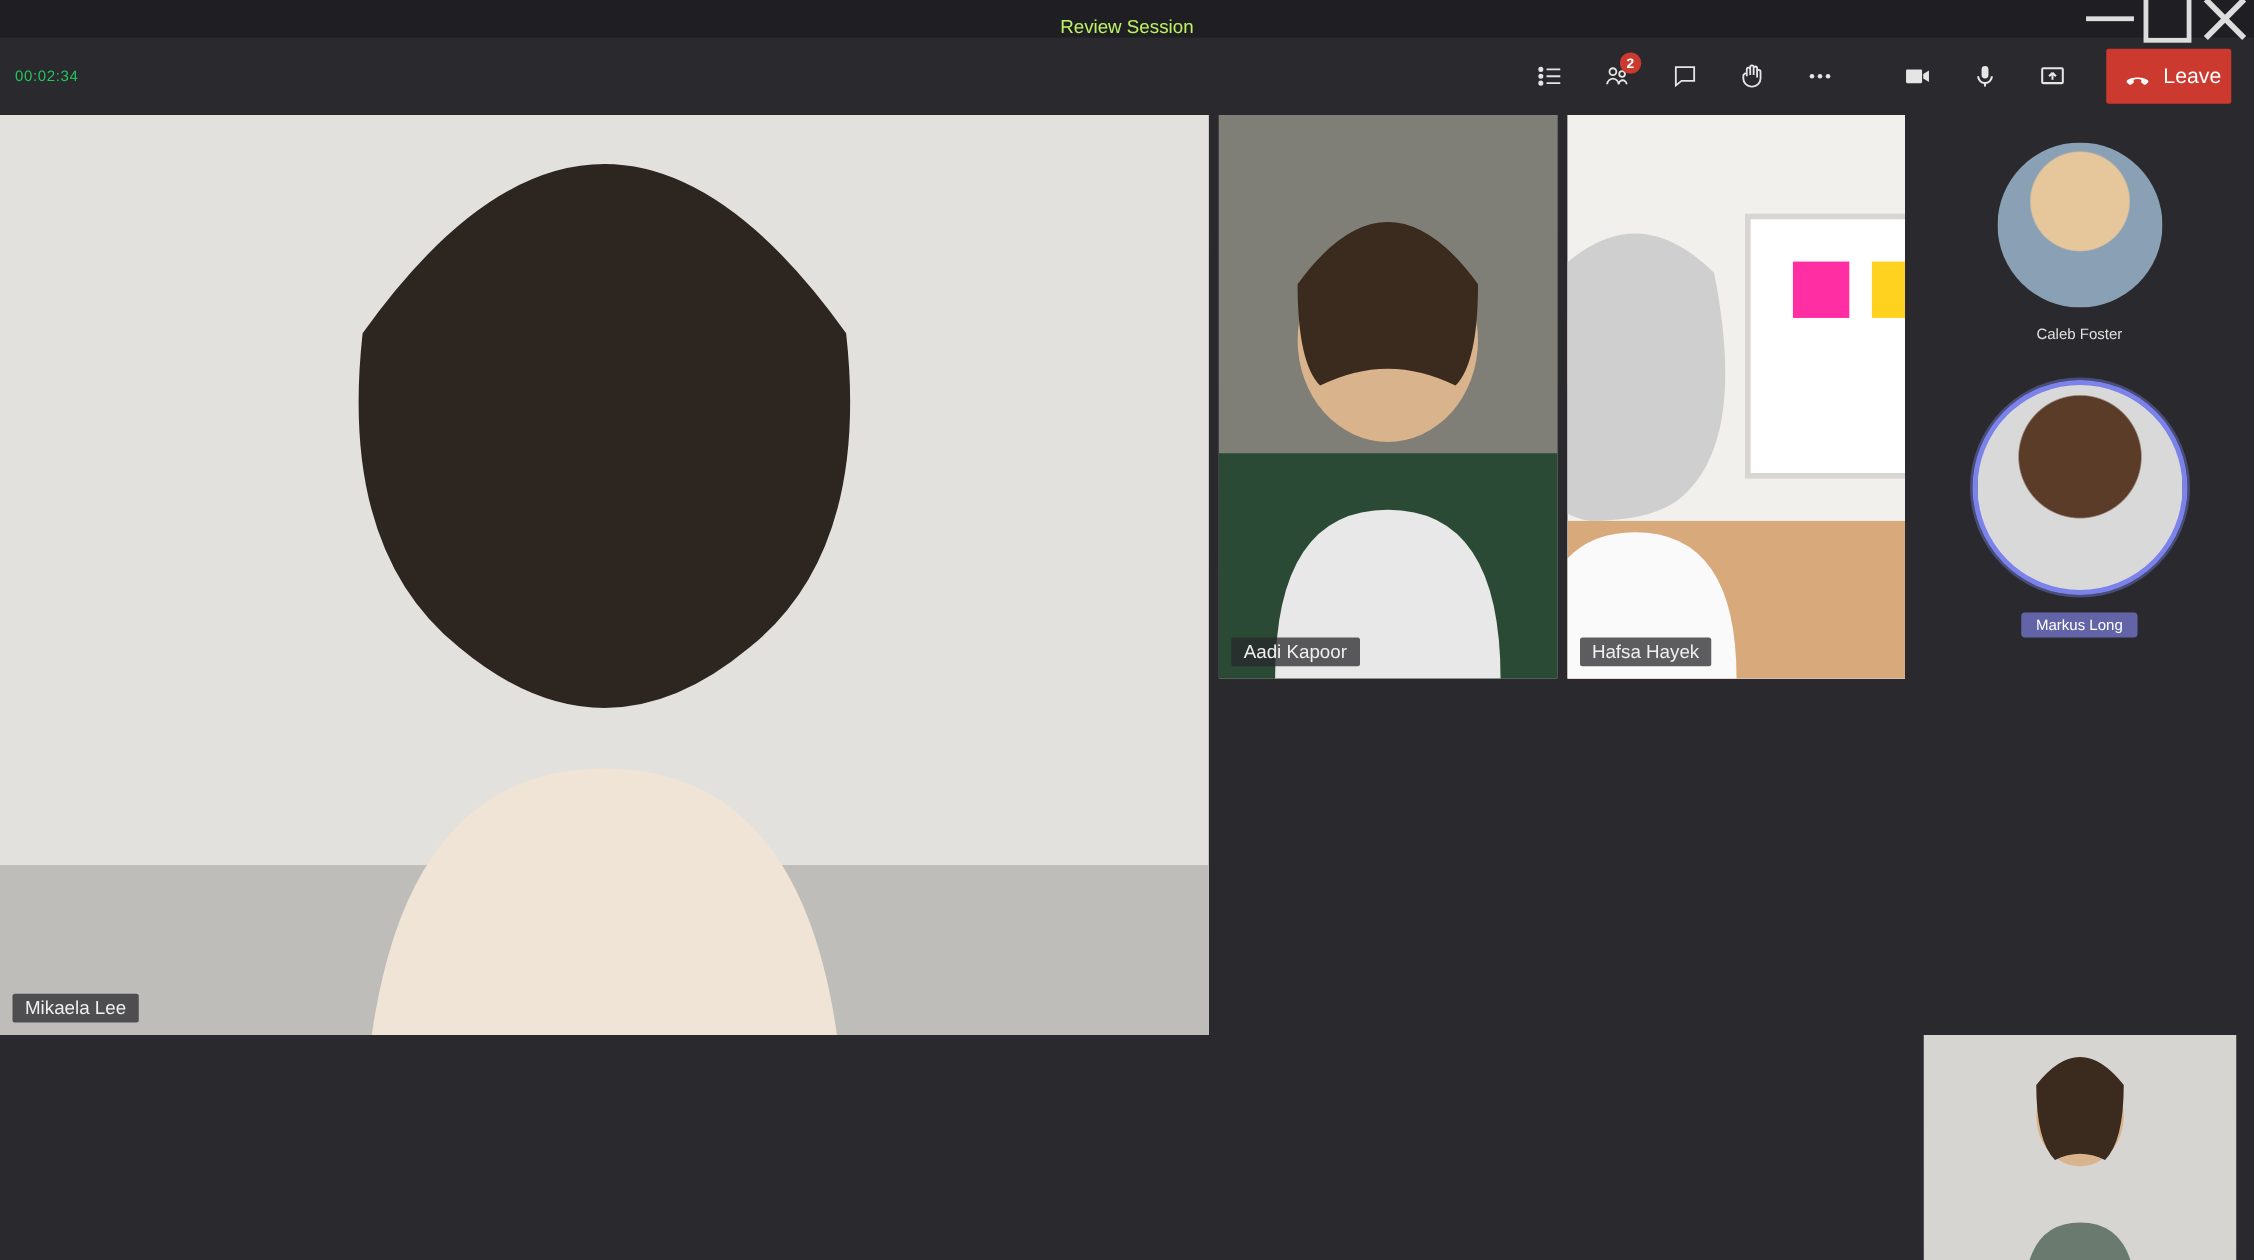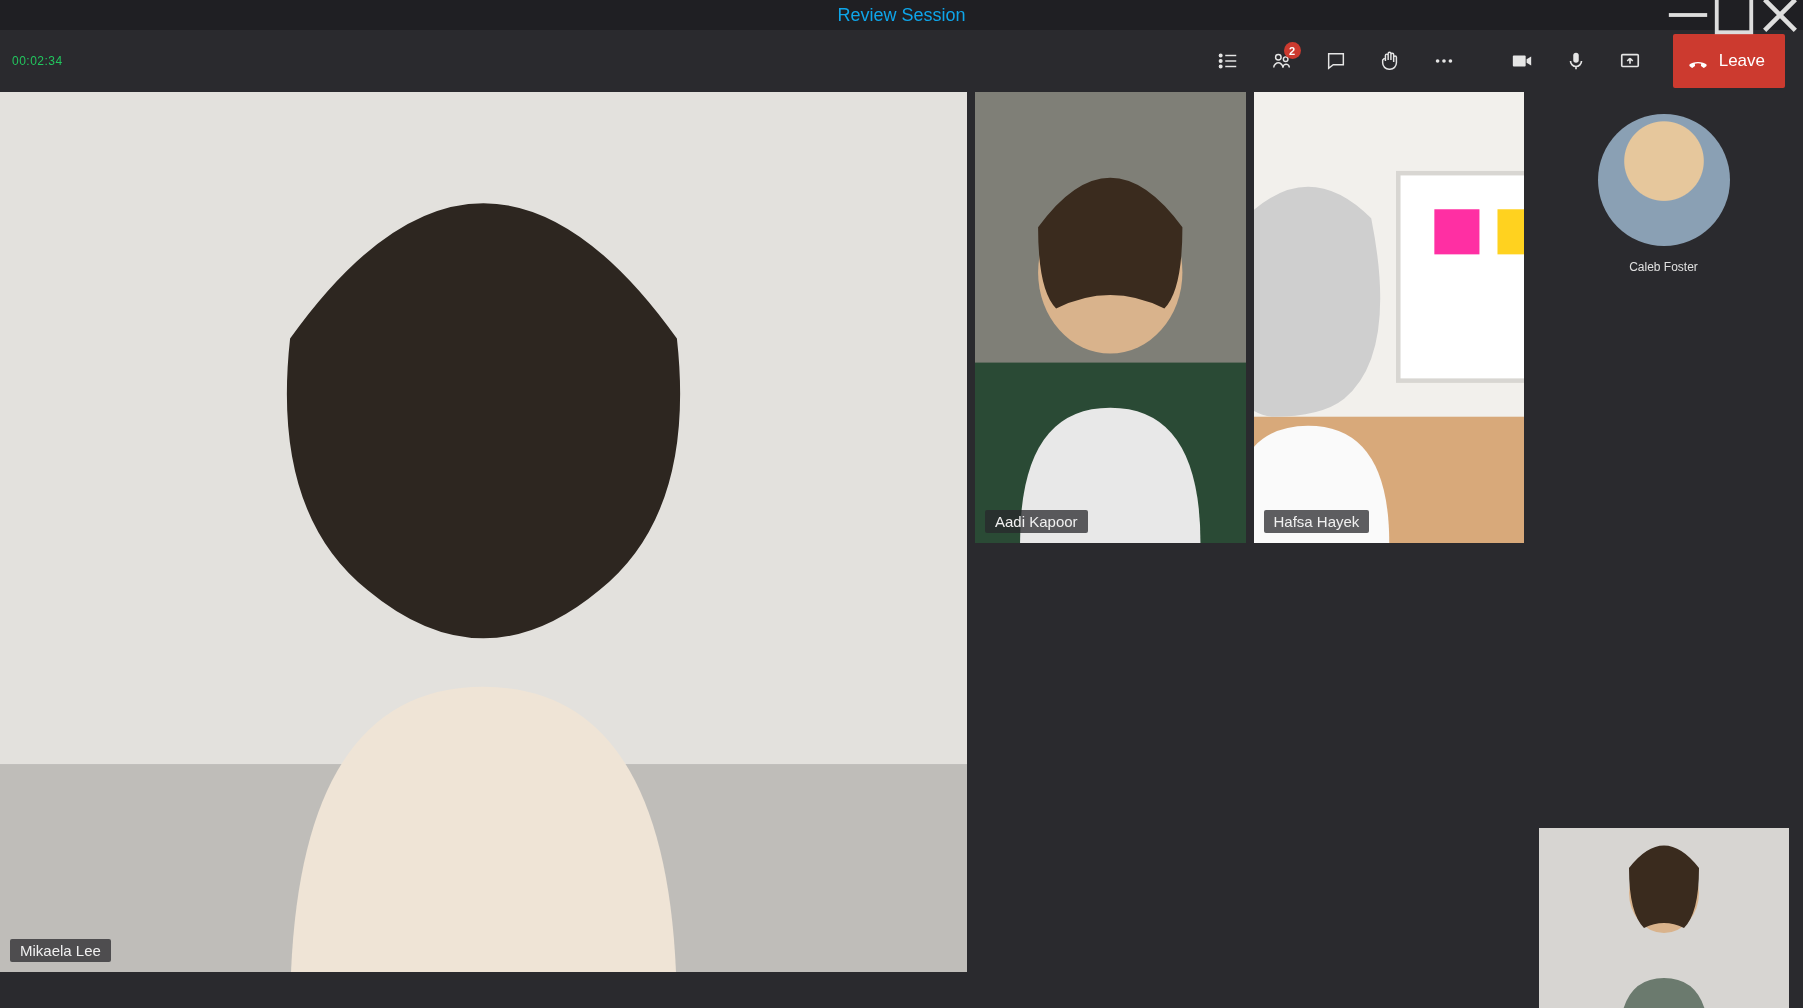--- a/index.html
+++ b/index.html
@@ -10,25 +10,25 @@
     width: 1803px;
     height: 1008px;
     overflow: hidden;
     position: relative;
   }
   
   .titlebar {
     height: 30px;
     background: #1f1f23;
     display: flex;
-    align-items: center;
+    align-items: flex-end;
     justify-content: center;
     position: relative;
-    font-size: 18px;
-    color: #0ea5e9;
+    font-size: 15px;
+    color: #bef264;
   }
   .win-controls {
     position: absolute;
     right: 0;
     top: 0;
     display: flex;
   }
   .win-btn {
     width: 46px;
     height: 30px;
@@ -79,22 +79,22 @@
     min-width: 17px;
     height: 17px;
     border-radius: 9px;
     display: flex;
     align-items: center;
     justify-content: center;
     padding: 0 4px;
   }
   .leave-btn {
     margin-left: 14px;
-    height: 54px;
-    padding: 0 20px 0 14px;
+    height: 44px;
+    padding: 0 8px 0 14px;
     background: #cc3a2f;
     border-radius: 2px;
     display: flex;
     align-items: center;
     gap: 10px;
     font-size: 17px;
     font-weight: 400;
   }
   .leave-btn svg { width: 22px; height: 22px; }
 
@@ -108,21 +108,21 @@
     display: flex;
     background: #2a2a2e;
   }
   .tile {
     position: relative;
     overflow: hidden;
     background: #bdbdbd;
   }
   .main-tile {
     flex: 0 0 967px;
-    height: 880px;
+    height: 736px;
     margin-right: 8px;
     background: linear-gradient(#e8e6e2,#d5d3cf);
   }
   .stack {
     flex: 0 0 549px;
     display: flex;
     flex-direction: row;
     gap: 8px;
   }
   .stack .tile {
@@ -335,20 +335,24 @@
       </div>
       <div class="name-tag">Hafsa Hayek</div>
     </div>
   </div>
 
   <div class="sidebar">
     <div class="participant-mini">
       <div class="avatar" style="background:radial-gradient(circle at 50% 35%, #e6c79c 38%, #8aa0b4 39%);"></div>
       <span class="avatar-name">Caleb Foster</span>
     </div>
+    <div class="participant-mini">
+      <div class="avatar speaking" style="background:radial-gradient(circle at 50% 35%, #5a3c28 36%, #d9d9d9 37%);"></div>
+      <span class="avatar-name pill">Markus Long</span>
+    </div>
     <div class="tile thumb-tile" style="background:linear-gradient(#d0cecb,#bab8b5)">
       <div class="face">
         <svg viewBox="0 0 100 100" preserveAspectRatio="xMidYMid slice">
           <rect width="100" height="100" fill="#d7d5d2"></rect>
           <ellipse cx="50" cy="40" rx="14" ry="16" fill="#d9b38c"></ellipse>
           <path d="M36 30 q14 -18 28 0 q0 18 -6 24 q-8 -4 -16 0 q-6 -6 -6 -24" fill="#3a2b1e"></path>
           <path d="M32 100 q0 -26 18 -26 t18 26 z" fill="#6b7a6e"></path>
         </svg>
       </div>
     </div>

